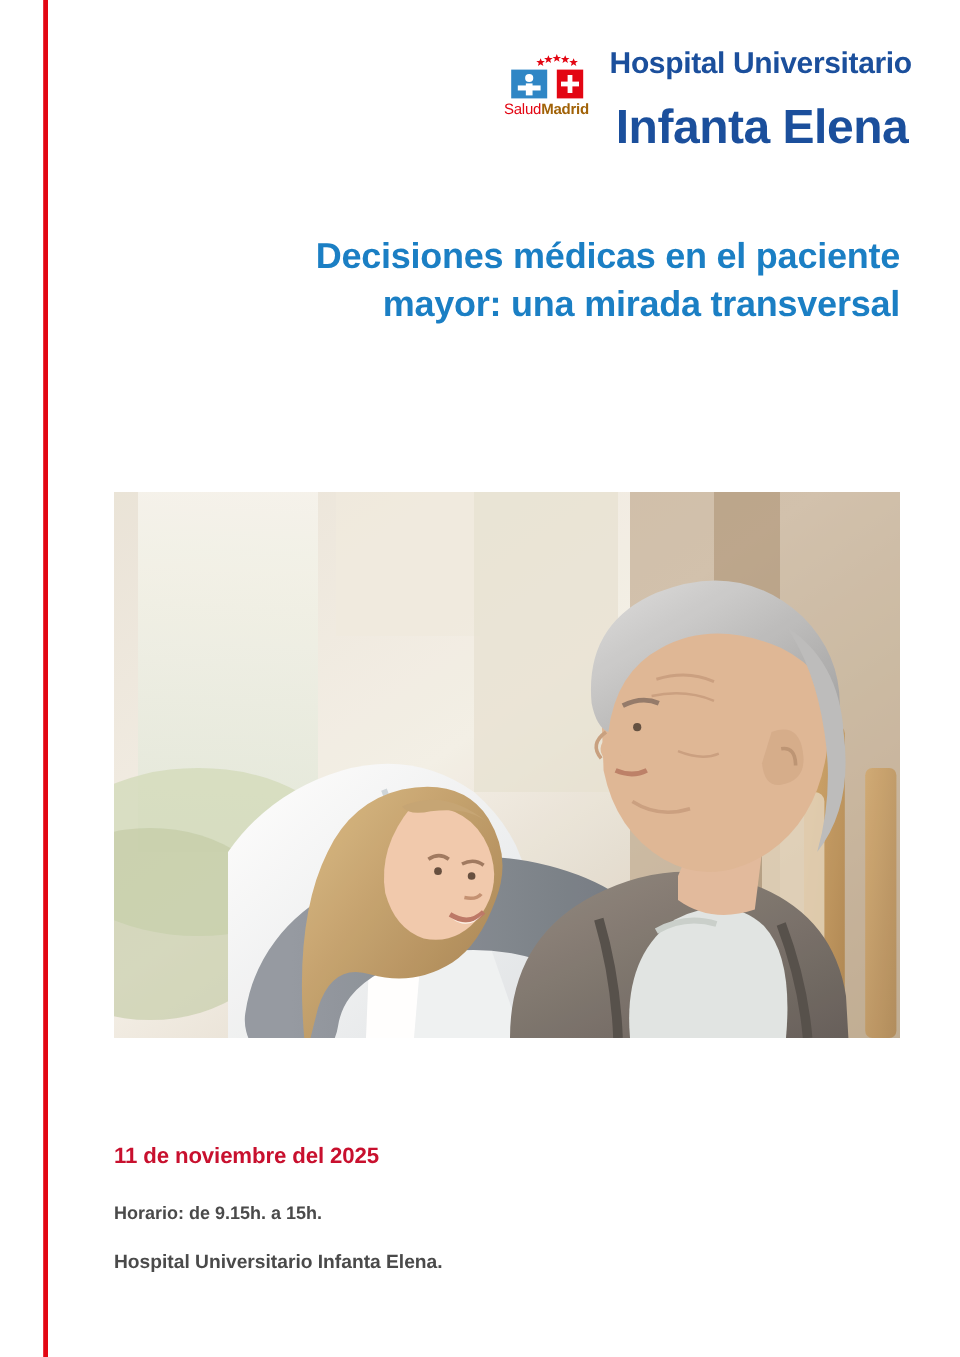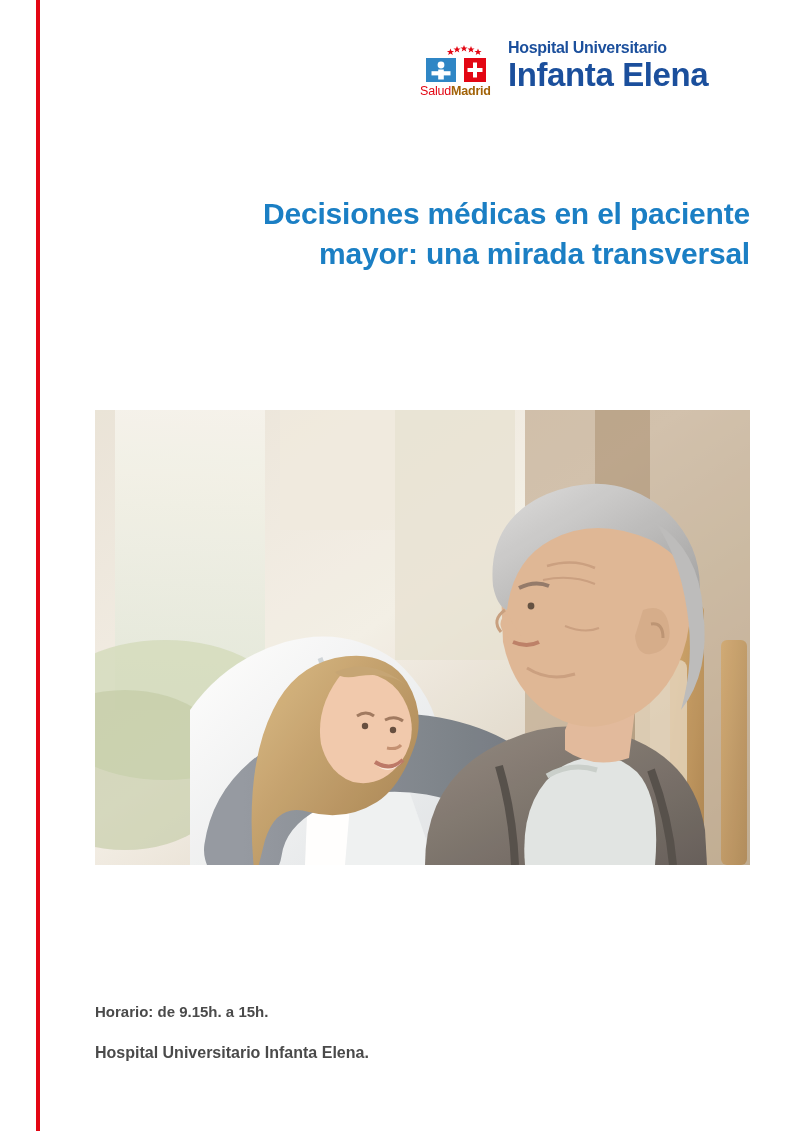--- a/index.html
+++ b/index.html
@@ -51,31 +51,32 @@
   }
   .logo-saludmadrid .salud { color: #e30613; font-weight: normal; }
   .logo-saludmadrid .madrid { color: #a16207; font-weight: bold; }
   .logo-text {
     flex: 1;
     padding-left: 6px;
     color: #1b4f9c;
     line-height: 1.05;
   }
   .logo-line1 {
-    font-size: 16px;
+    font-size: 25px;
     font-weight: bold;
     letter-spacing: -0.3px;
     white-space: nowrap;
   }
   .logo-line2 {
-    font-size: 33px;
+    font-size: 40px;
     font-weight: bold;
     letter-spacing: -0.4px;
     white-space: nowrap;
-    margin-top: 1px;
+    margin-top: 19px;
+    text-align: center;
   }
   
   .title {
     position: absolute;
     left: 250px;
     top: 194px;
     width: 500px;
     text-align: right;
     color: #1b7fc4;
     font-size: 30px;
@@ -277,16 +278,17 @@
       <path d="M432 258 q22 14 48 6" stroke="#c79a79" stroke-width="3" fill="none"></path>
 
       <path d="M452 156 q26 -8 48 2" stroke="#c79a79" stroke-width="2.5" fill="none"></path>
       <path d="M448 170 q28 -6 52 4" stroke="#c79a79" stroke-width="2" fill="none"></path>
       <path d="M470 216 q20 8 34 2" stroke="#c79a79" stroke-width="2" fill="none"></path>
 
       <rect width="655" height="455" fill="#fff6e8" opacity="0.07"></rect>
     </svg>
   </div>
 
+  <div class="date">11 de noviembre del 2025</div>
   <div class="schedule">Horario: de 9.15h. a 15h.</div>
   <div class="venue">Hospital Universitario Infanta Elena.</div>
 
 </div>
 
 </body></html>

